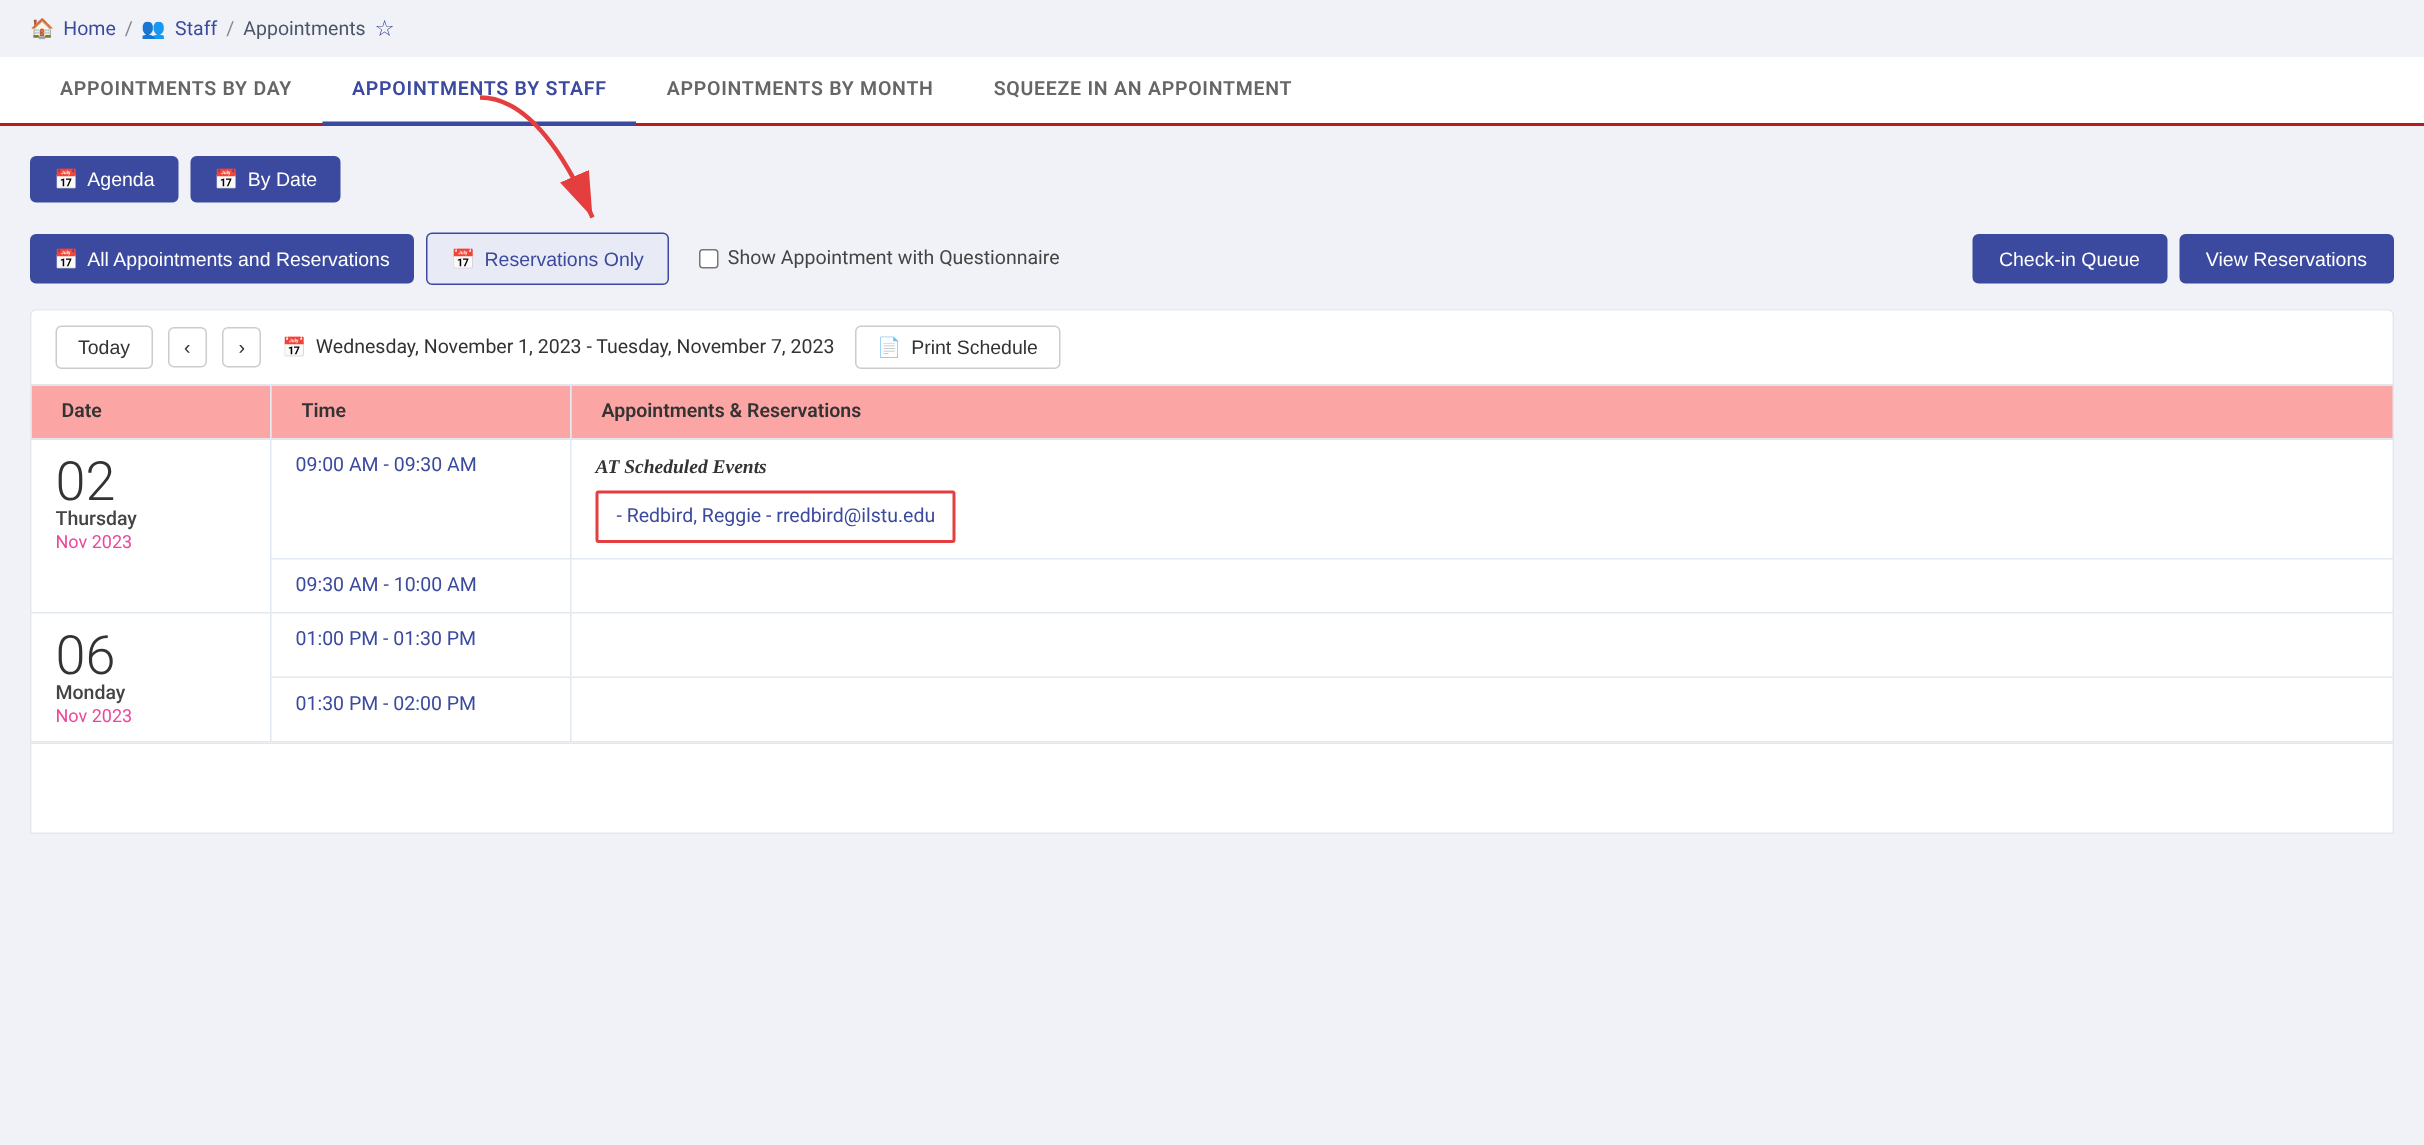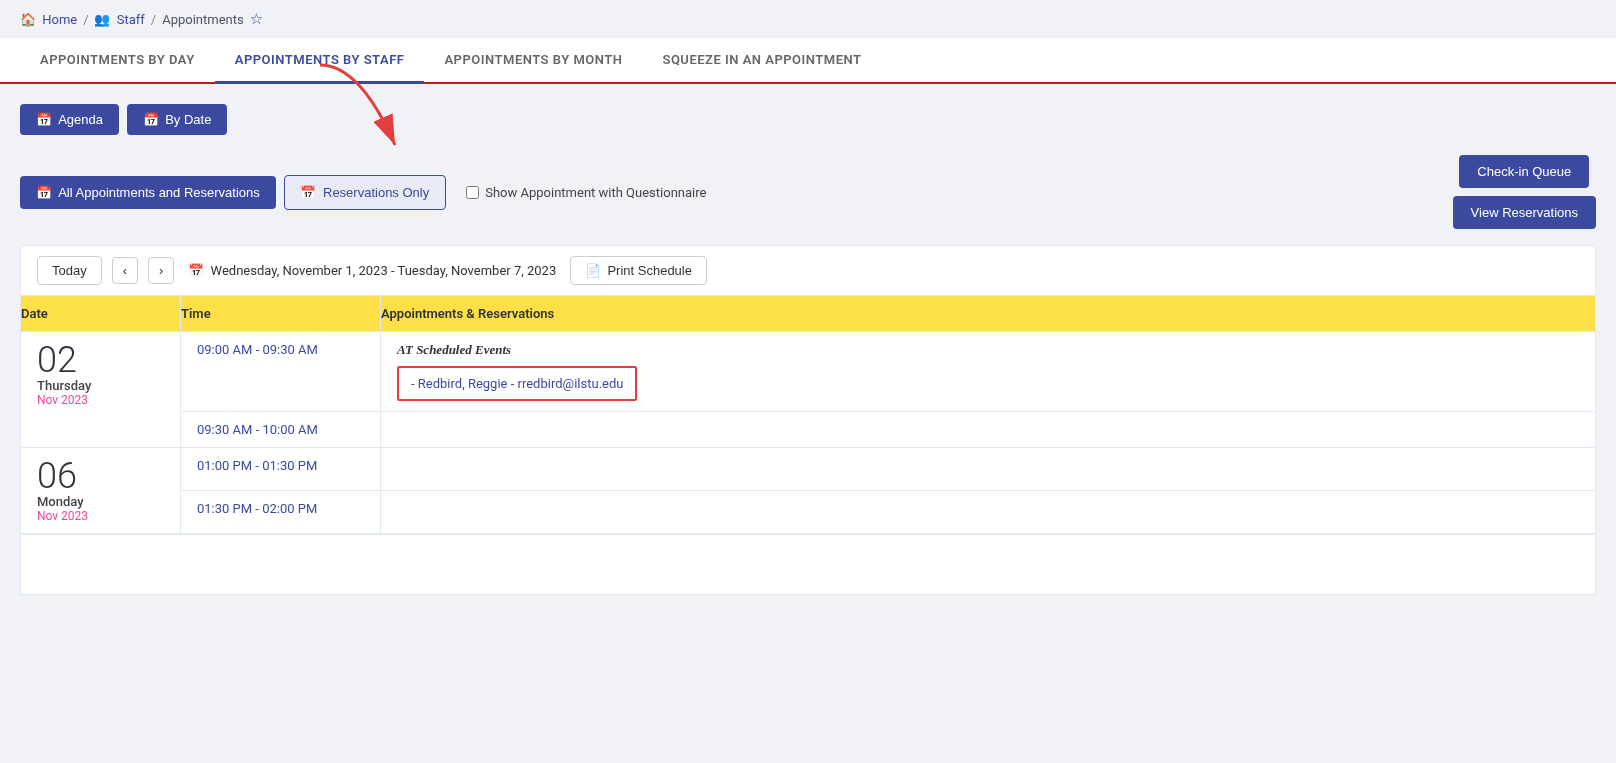--- a/index.html
+++ b/index.html
@@ -125,21 +125,20 @@
     }
     .filter-left {
       display: flex;
       align-items: center;
       gap: 8px;
     }
     .filter-right {
       display: flex;
       align-items: center;
       gap: 8px;
-      flex-direction: column;
     }
     .btn-filter-active {
       background: #3b4a9e;
       color: #fff;
       border: none;
       padding: 9px 16px;
       border-radius: 4px;
       cursor: pointer;
       font-size: 13px;
       display: flex;
@@ -245,22 +244,22 @@
     }
 
     
     .schedule-table {
       width: 100%;
       border-collapse: collapse;
       background: #fff;
       border: 1px solid #e2e8f0;
     }
     .schedule-table th {
-      background: #fde047;
-      padding: 10px 0;
+      background: #fca5a5;
+      padding: 10px 20px;
       font-size: 13px;
       font-weight: 600;
       text-align: left;
       border: 1px solid #e2e8f0;
       color: #333;
     }
     .schedule-table td {
       padding: 10px 16px;
       border: 1px solid #e2e8f0;
       vertical-align: top;

